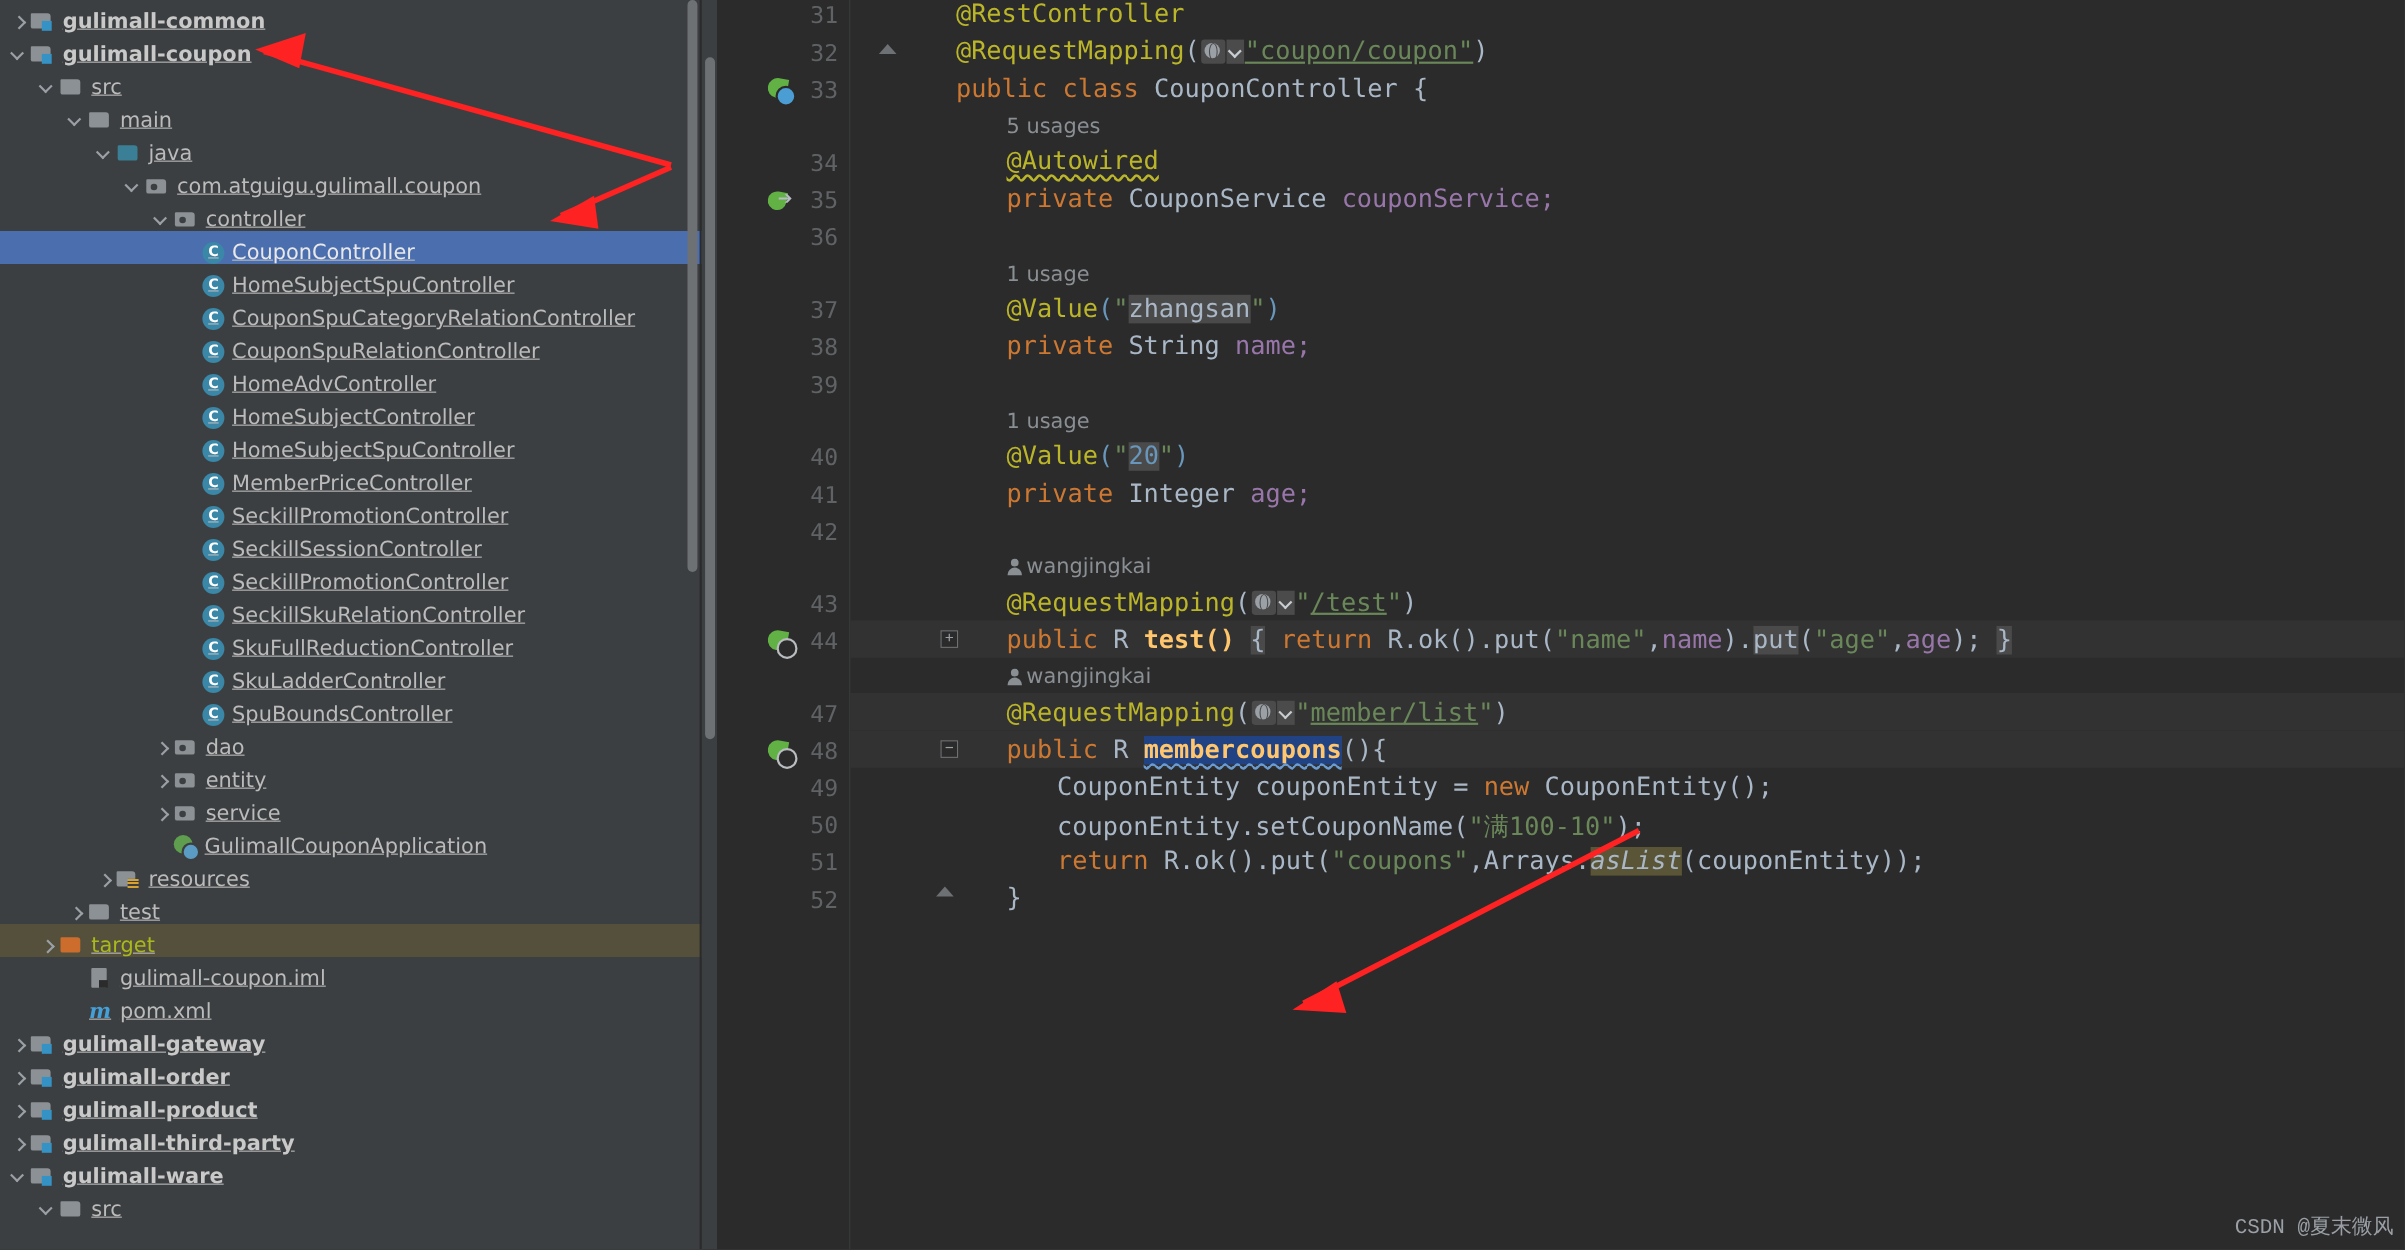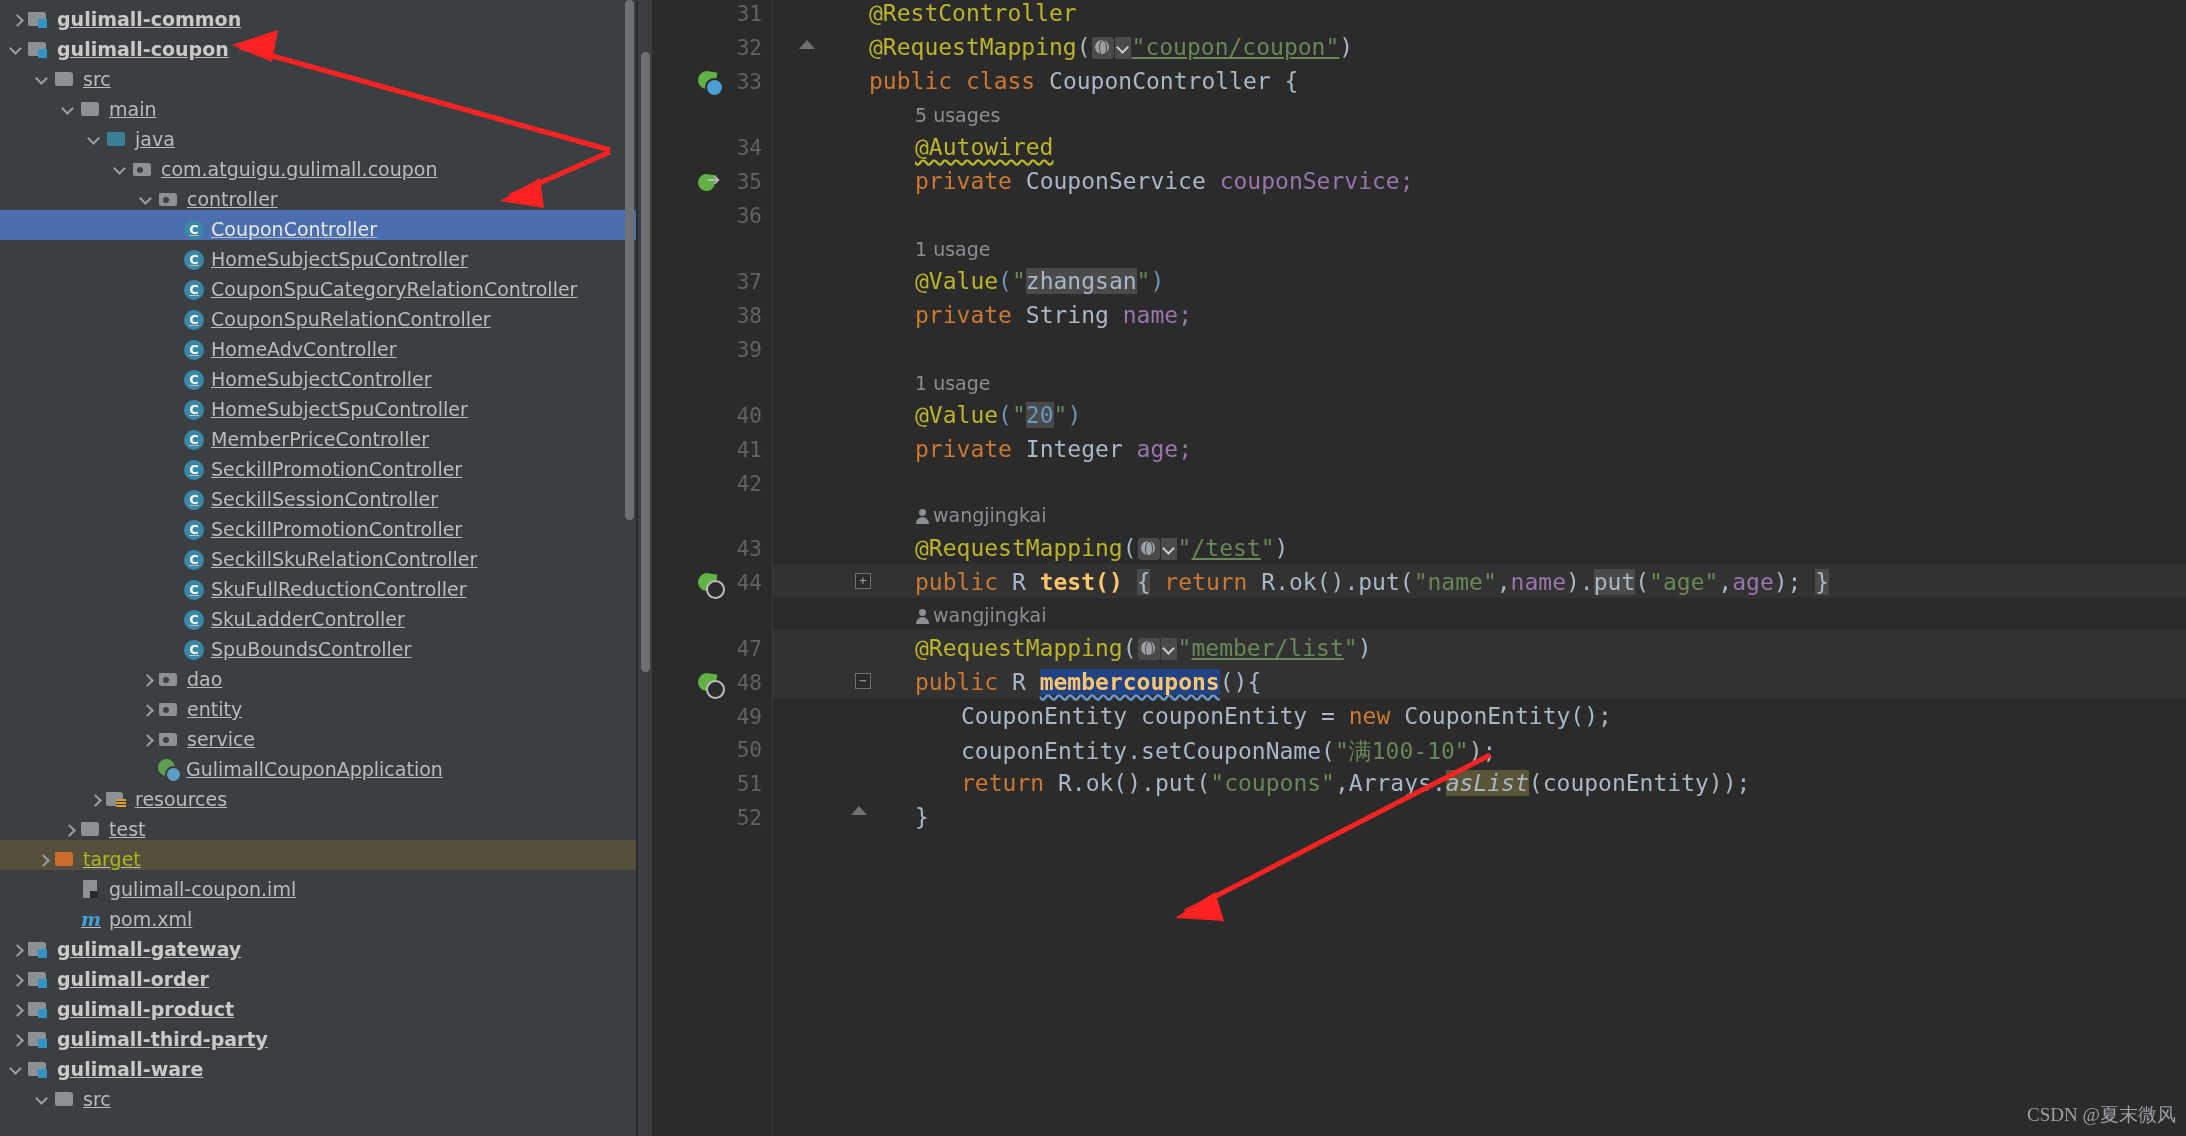--- a/index.html
+++ b/index.html
@@ -400,21 +400,21 @@
 
   
   #annot { position:absolute; left:0; top:0; width:2186px; height:1136px; pointer-events:none; }
 
   
   #watermark {
     position:absolute;
     right:10px; bottom:8px;
     font-size:19px;
     color:#9aa0a6;
-    font-family:Liberation Serif, serif;
+    font-family:Liberation Mono, monospace;
   }
 </style>
 </head>
 <body>
 
 <div id="root">
 
   <div id="project-panel">
     <div id="tree-container">
         <div class="tree-row">

